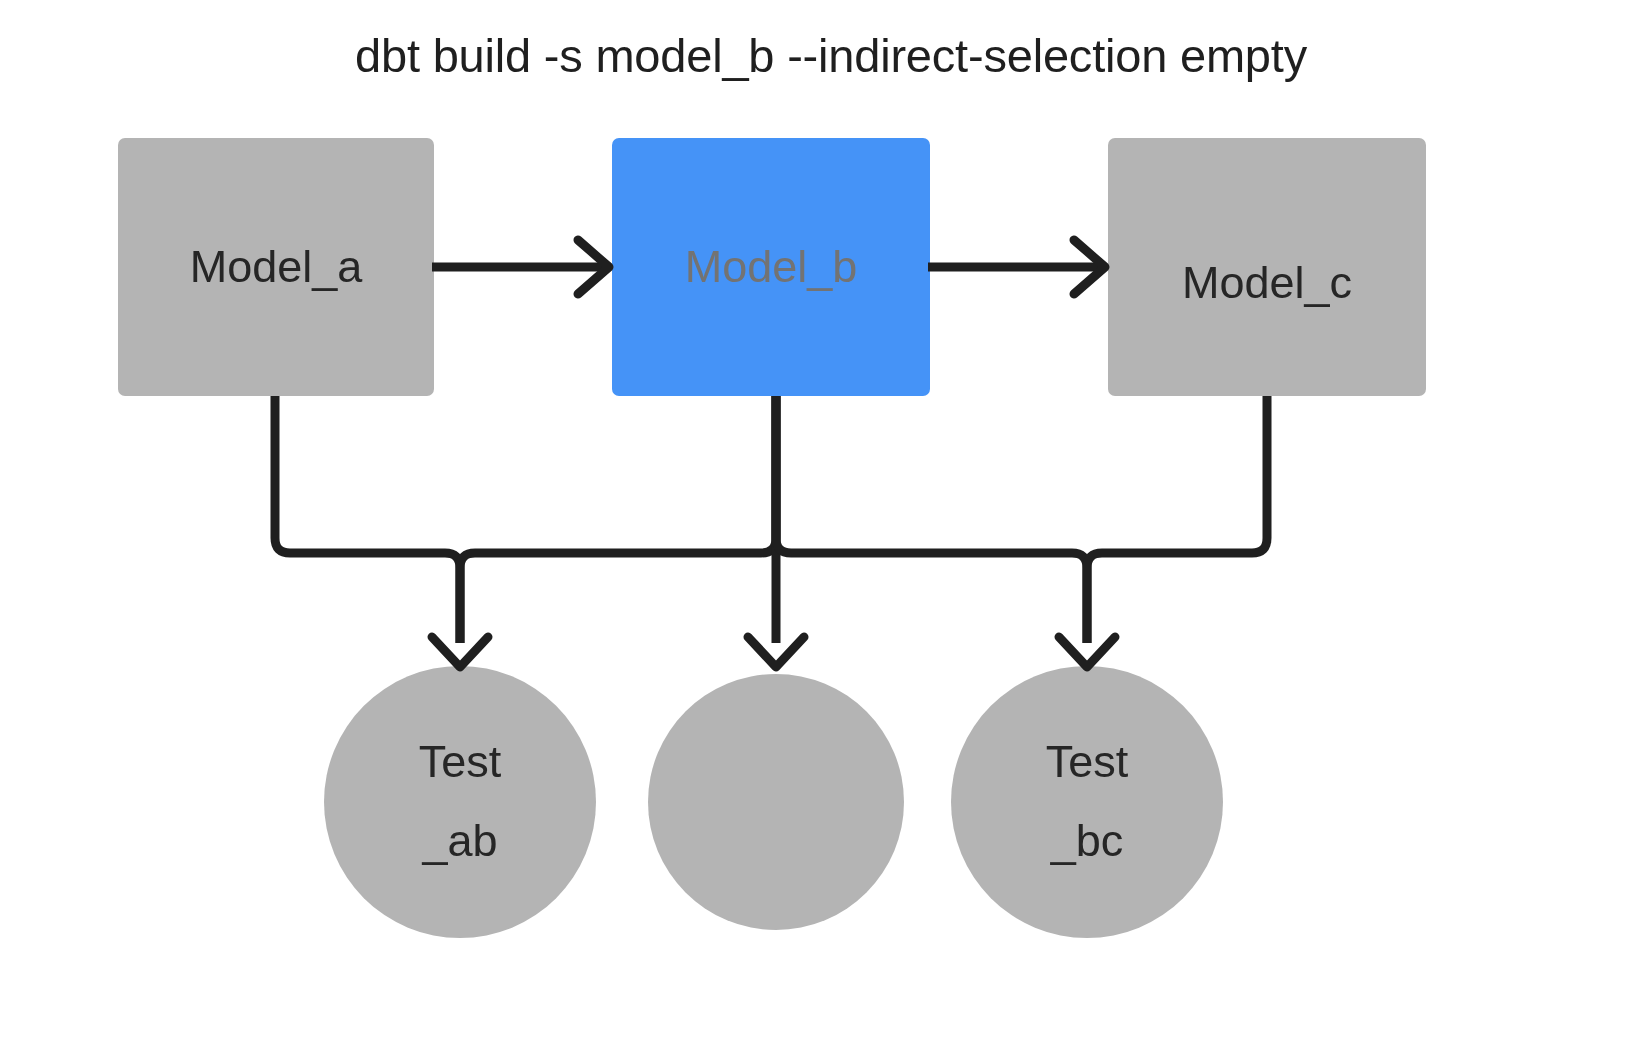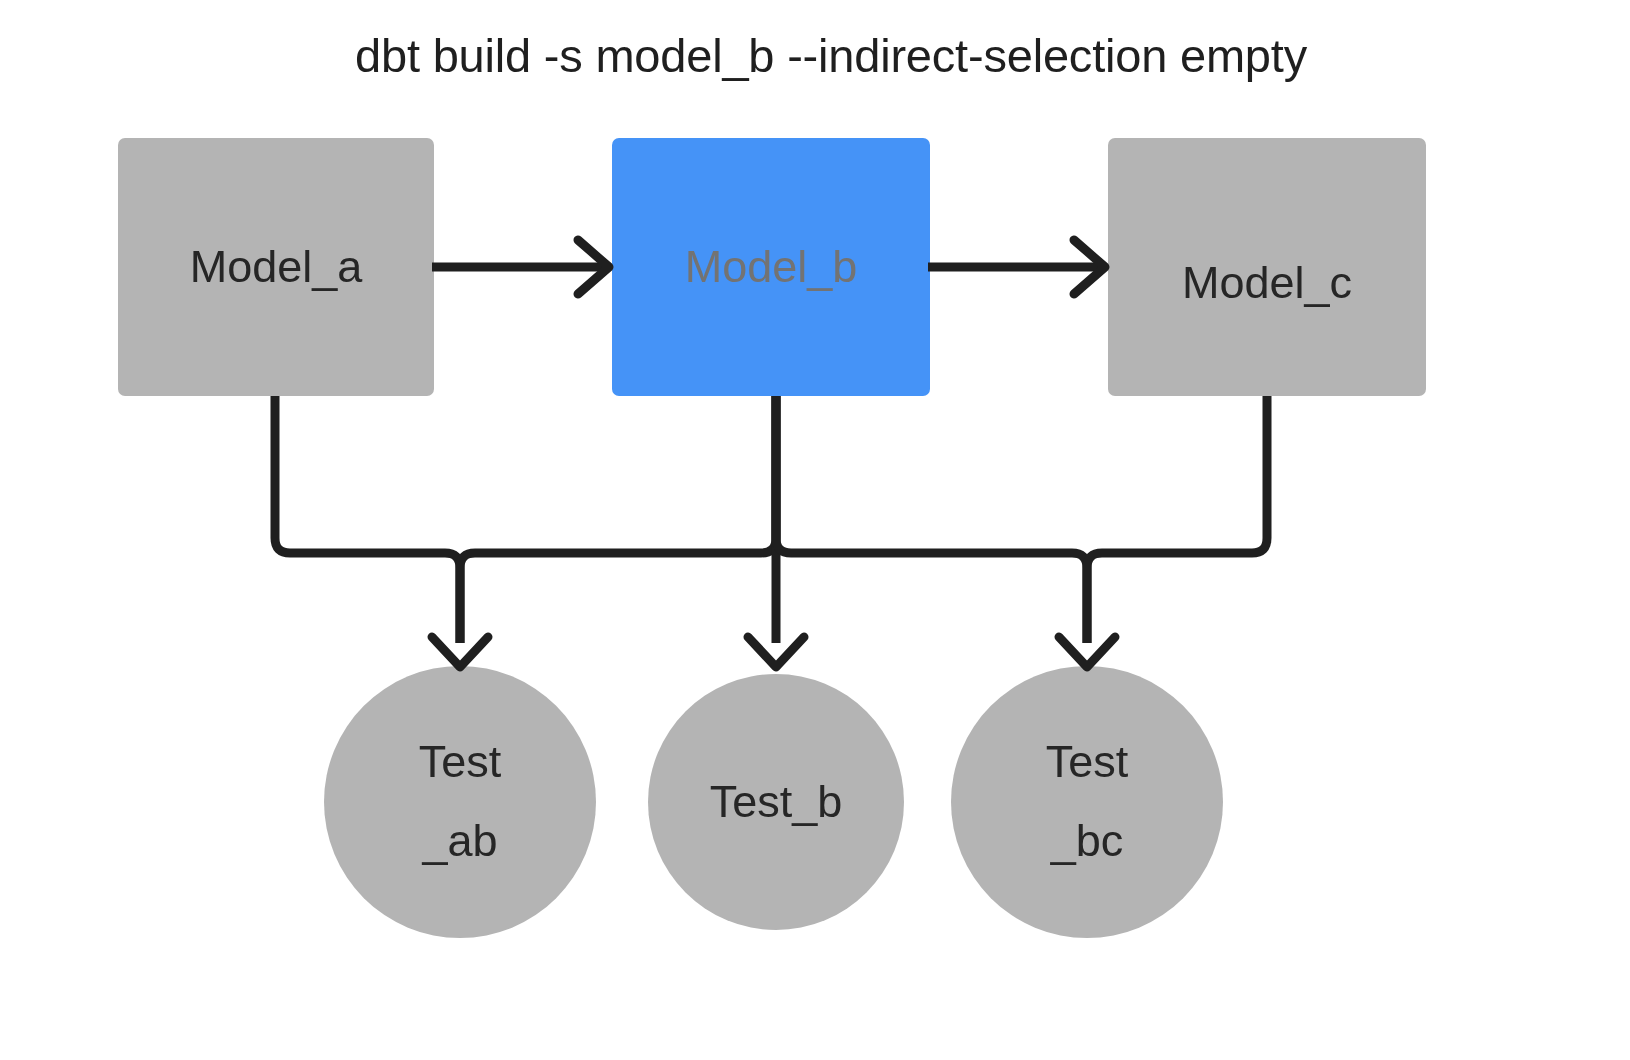--- a/index.html
+++ b/index.html
@@ -110,22 +110,19 @@
 
   <div class="node-label lbl-c">
     <span>Model_c</span>
   </div>
 
   <div class="node-label lbl-ab">
     <span>Test</span>
     <span>_ab</span>
   </div>
 
-  <div class="node-label lbl-tb">
-    <span>Test_b</span>
-  </div>
 
   <div class="node-label lbl-bc">
     <span>Test</span>
     <span>_bc</span>
   </div>
 
 </div>
 
 </body></html>

